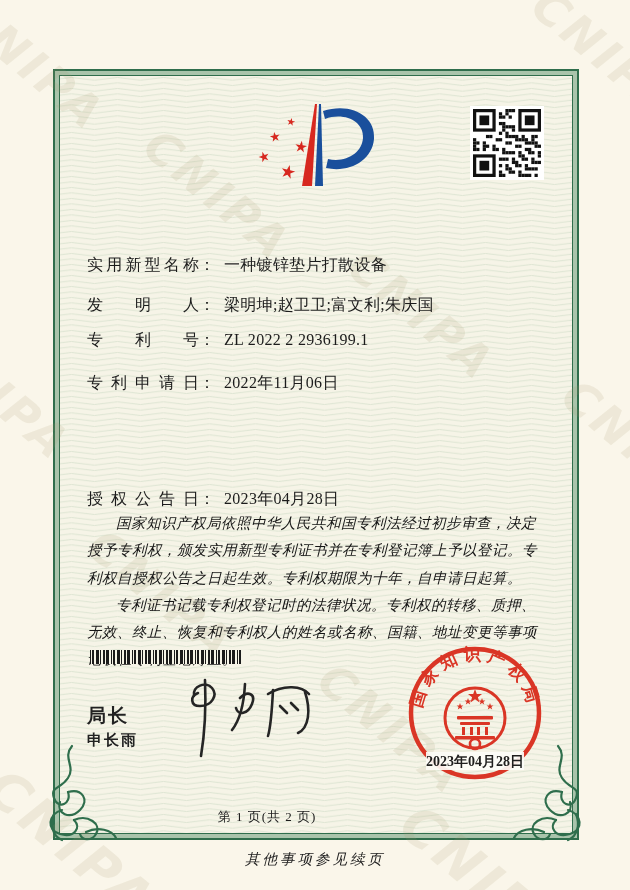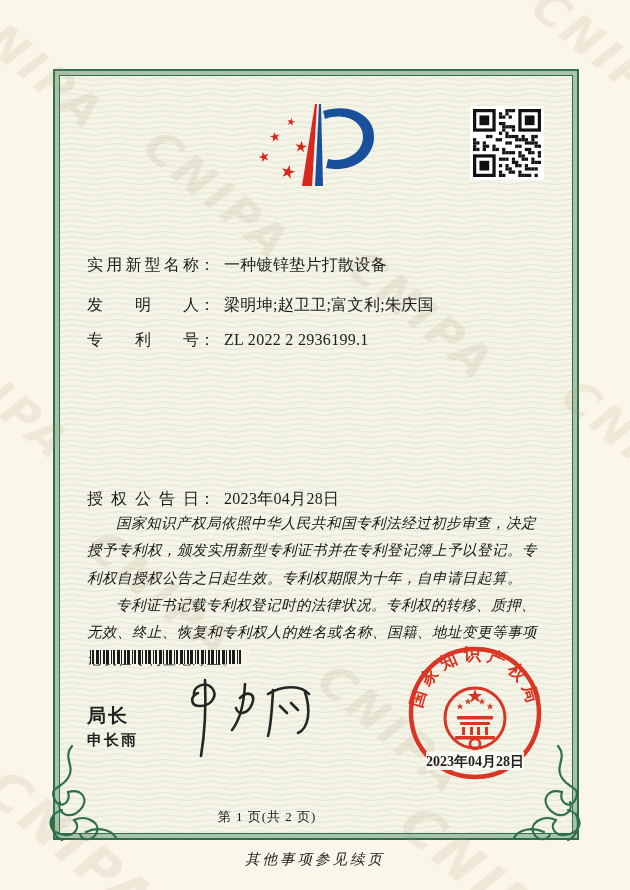--- a/index.html
+++ b/index.html
@@ -256,20 +256,23 @@
 
     <div class="frow" style="top:253px">
       <span class="f-label">实用新型名称</span><span class="f-colon">：</span><span class="f-value">一种镀锌垫片打散设备</span>
     </div>
     <div class="frow" style="top:293px">
       <span class="f-label">发明人</span><span class="f-colon">：</span><span class="f-value">梁明坤;赵卫卫;富文利;朱庆国</span>
     </div>
     <div class="frow" style="top:328px">
       <span class="f-label">专利号</span><span class="f-colon">：</span><span class="f-value">ZL 2022 2 2936199.1</span>
     </div>
+    <div class="frow" style="top:371px">
+      <span class="f-label">专利申请日</span><span class="f-colon">：</span><span class="f-value">2022年11月06日</span>
+    </div>
     <div class="frow" style="top:487px">
       <span class="f-label">授权公告日</span><span class="f-colon">：</span><span class="f-value">2023年04月28日</span>
     </div>
 
     <div class="paras">
       <p>国家知识产权局依照中华人民共和国专利法经过初步审查，决定授予专利权，颁发实用新型专利证书并在专利登记簿上予以登记。专利权自授权公告之日起生效。专利权期限为十年，自申请日起算。</p>
       <p>专利证书记载专利权登记时的法律状况。专利权的转移、质押、无效、终止、恢复和专利权人的姓名或名称、国籍、地址变更等事项记载在专利登记簿上。</p>
     </div>
 
     <div class="barcode" id="barcode">

